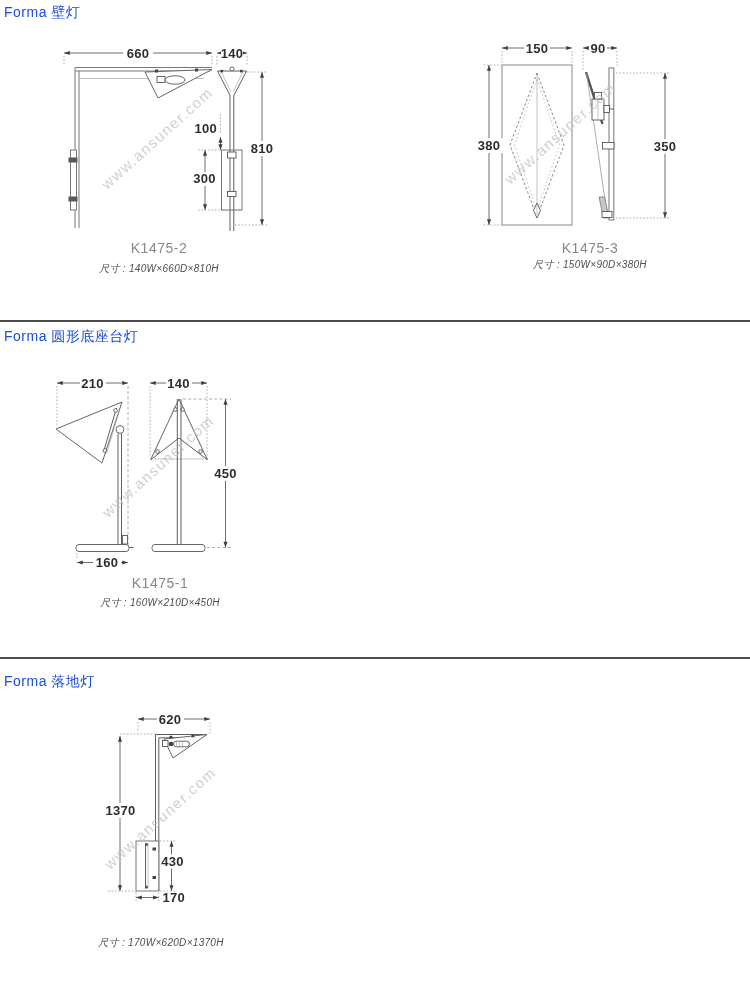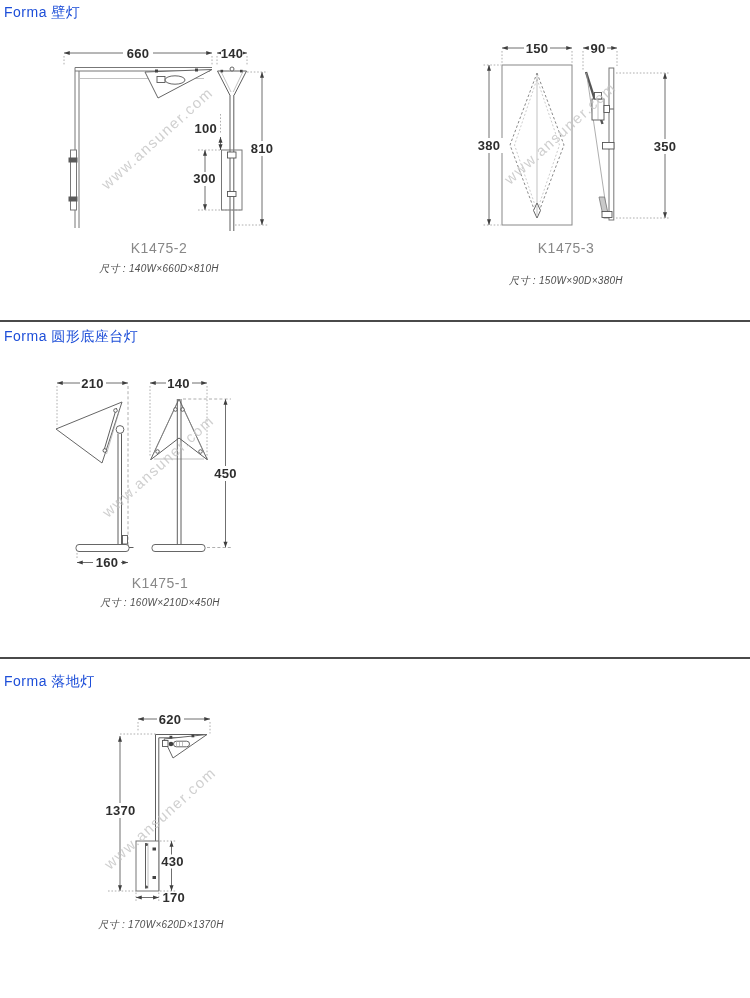--- a/index.html
+++ b/index.html
@@ -147,23 +147,23 @@
     </g>
   </svg>
 
   <div class="wm" style="left:157px;top:138px">www.ansuner.com</div>
   <div class="wm" style="left:560px;top:133px">www.ansuner.com</div>
 
   <div class="cap" style="left:53px;top:240px;width:212px">
     <div class="model">K1475-2</div>
     <div class="size" style="margin-top:6px">尺寸 : 140W×660D×810H</div>
   </div>
-  <div class="cap" style="left:456px;top:240px;width:220px">
+  <div class="cap" style="left:480px;top:240px;width:220px">
     <div class="model">K1475-3</div>
-    <div class="size" style="margin-top:18px">尺寸 : 150W×90D×380H</div>
+    <div class="size" style="margin-top:2px">尺寸 : 150W×90D×380H</div>
   </div>
 
   <div class="divider" style="top:320px"></div>
 
   <div class="sec-title" style="top:328px">Forma 圆形底座台灯</div>
 
   <svg class="drw" style="left:45px;top:370px" width="215" height="205" viewBox="45 370 215 205">
     <defs>
       <marker id="ar3" viewBox="0 0 10 10" refX="9.6" refY="5" markerWidth="7.5" markerHeight="6" orient="auto-start-reverse" markerUnits="userSpaceOnUse">
         <path d="M0,1.6 L9.6,5 L0,8.4 z" fill="#3f3f3f"></path>
@@ -275,16 +275,16 @@
       <line class="dl" x1="136" y1="897.5" x2="158.8" y2="897.5" marker-start="url(#ar4)" marker-end="url(#ar4)"></line>
       <text class="dts" x="162.5" y="902">170</text>
       <line class="ext" x1="136" y1="892.5" x2="136" y2="902.5"></line>
       <line class="ext" x1="158.8" y1="892.5" x2="158.8" y2="902.5"></line>
     </g>
   </svg>
 
   <div class="wm" style="left:160px;top:818px">www.ansuner.com</div>
 
   <div class="cap" style="left:55px;top:911px;width:212px">
-    <div class="size" style="margin-top:7px">尺寸 : 170W×620D×1370H</div>
+    <div class="size" style="margin-top:25px">尺寸 : 170W×620D×1370H</div>
   </div>
 
 </div>
 
 </body></html>

